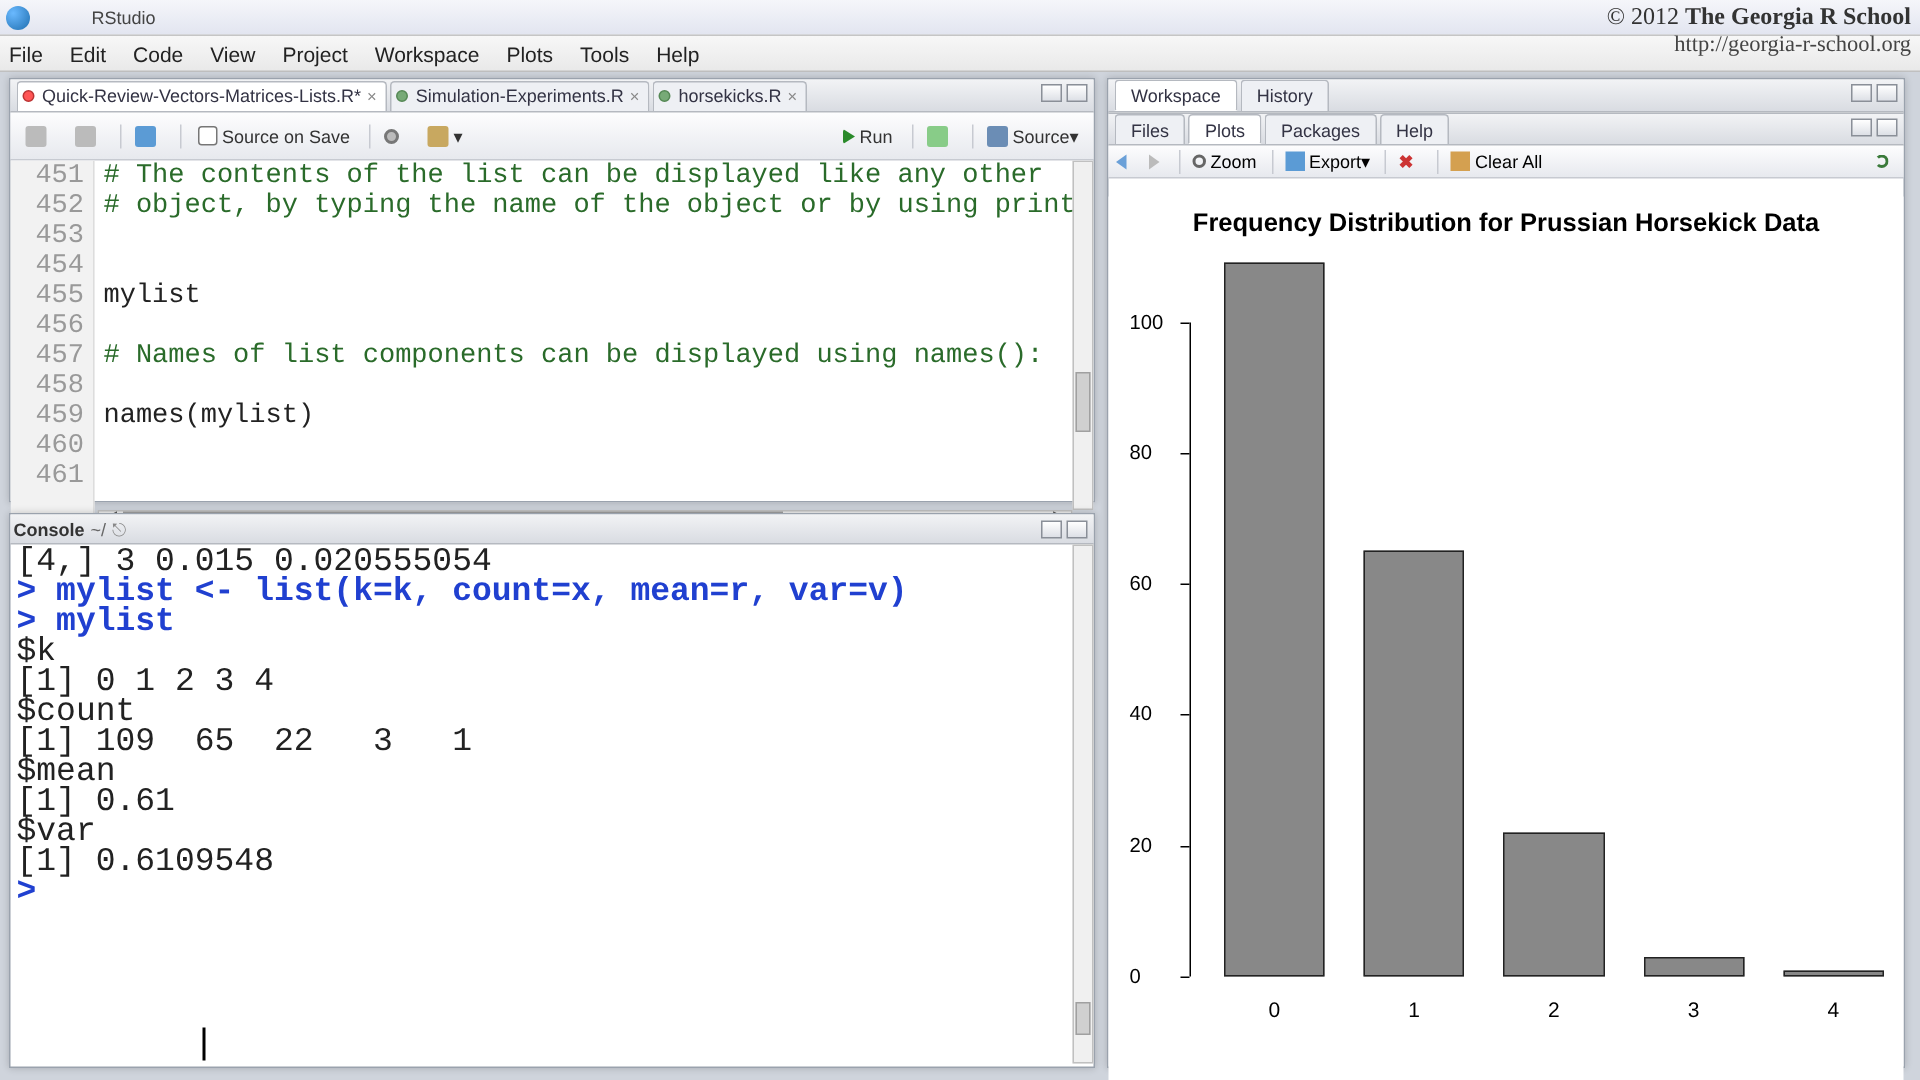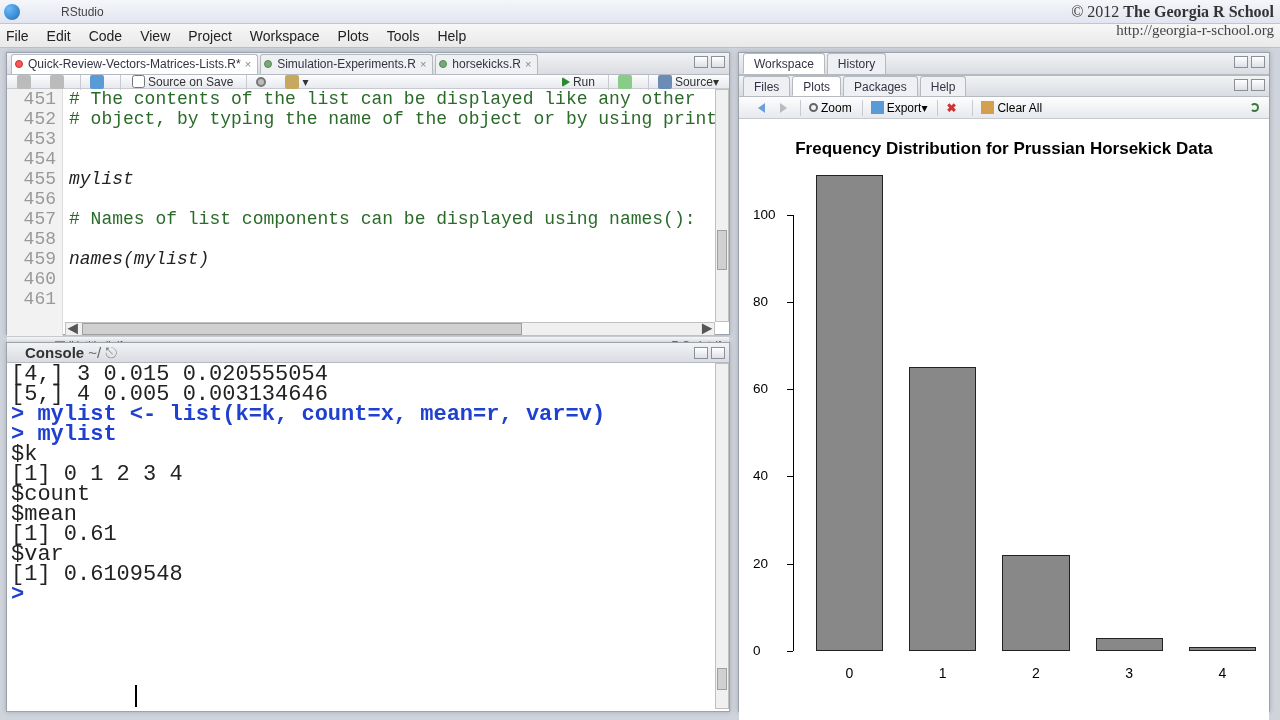--- a/index.html
+++ b/index.html
@@ -91,21 +91,21 @@
   .winbtns {
     position: absolute; right: 4px; top: 3px;
     display: flex; gap: 3px;
   }
   .winbtn {
     width: 14px; height: 12px; border: 1px solid #8a8f98;
     background: linear-gradient(#fff,#dde0e6);
   }
 
   .toolbar {
-    height: 14px;
+    height: 32px;
     background: linear-gradient(#fdfdfe,#e7e9ee);
     border-bottom: 1px solid #c7cad1;
     display: flex; align-items: center;
     padding-left: 4px;
     font-size: 12px; color: #333;
   }
   .toolbar .btn {
     display: flex; align-items: center;
     padding: 1px 5px; margin-right: 4px;
     border: 1px solid transparent;
@@ -135,21 +135,21 @@
     position: absolute; left: 0; top: 0; width: 56px; bottom: 0;
     background: #f2f2f2; border-right: 1px solid #ddd;
     text-align: right; padding-right: 6px;
     color: #999;
   }
   .gutter div{height:20px;}
   .code {
     position: absolute; left: 62px; right: 16px; top:0; bottom:0;
     color: #2a6b2a; white-space: pre;
   }
-  .code .plain{color:#222;font-style:italic;}
+  .code .plain{color:#222;}
   .code div{height:20px;}
   .hscroll {
     position: absolute; left: 58px; bottom: 0; right: 14px; height:14px;
     background: #f0f0f0; border:1px solid #c0c0c0;
     display:flex; align-items:center;
   }
   .hscroll .arrow{width:14px;height:12px;display:flex;align-items:center;justify-content:center;color:#555;}
   .hscroll .thumb{height:12px;background:#d0d0d0;border:1px solid #a0a0a0;margin-left:2px;}
   .vscroll {
     position: absolute; right:0; top:0; bottom:14px; width:14px;
@@ -163,42 +163,42 @@
     display:flex; align-items:center; padding:0 6px;
     font-size:11px; color:#555;
   }
   .statusbar .spacer{flex:1;}
   .statusbar .untitled .ybox{display:inline-block;width:10px;height:10px;background:#f5d060;border:1px solid #b89030;margin-right:3px;vertical-align:middle;}
 
   
   .console-header {
     height: 20px; background: linear-gradient(#f2f3f5,#d9dce2);
     border-bottom:1px solid #b5b9c0;
-    display:flex; align-items:center; padding-left:18px;
-    font-size:15px;
+    display:flex; align-items:center; padding-left:2px;
+    font-size:12px;
   }
   .console-header .title{font-weight:bold;color:#333;}
   .console-header .path{color:#666;margin-left:4px;}
   .console-body{
     font-family: Consolas, "Courier New", monospace;
     font-size: 22px; line-height:20px;
     color:#222; padding:2px 4px;
     position:relative; height: 346px;
   }
   .console-body .blue{color:#2040d0;font-weight:bold;}
   .console-body div{white-space:pre;}
   .console-body .vscroll{position:absolute;right:0;top:0;bottom:0;width:14px;background:#f0f0f0;border:1px solid #c0c0c0;}
   .console-body .vscroll .vthumb{top:auto;bottom:18px;height:22px;}
   .cursor{position:absolute;width:2px;height:22px;background:#000;}
 
   
   .tabbar-right{height:22px;background:linear-gradient(#f2f3f5,#d9dce2);border-bottom:1px solid #b5b9c0;display:flex;padding-left:4px;position:relative;}
   .tabbar-right .tab{padding:3px 10px;}
   .tabbar-right .tab.active{background:#fff;border-bottom:1px solid #fff;}
-  .plot-toolbar{height:22px;background:linear-gradient(#fdfdfe,#e7e9ee);border-bottom:1px solid #c7cad1;display:flex;align-items:center;padding-left:14px;font-size:12px;}
+  .plot-toolbar{height:22px;background:linear-gradient(#fdfdfe,#e7e9ee);border-bottom:1px solid #c7cad1;display:flex;align-items:center;padding-left:0;font-size:12px;}
   .plot-toolbar .ibtn{padding:1px 5px;display:flex;align-items:center;margin-right:2px;}
   .plot-toolbar .icon{width:13px;height:13px;margin-right:3px;display:inline-block;}
   .plot-toolbar .icon.larrow{width:0;height:0;border-top:5px solid transparent;border-bottom:5px solid transparent;border-right:7px solid #6aa0d8;}
   .plot-toolbar .icon.rarrow{width:0;height:0;border-top:5px solid transparent;border-bottom:5px solid transparent;border-left:7px solid #bbb;}
   .plot-toolbar .icon.zoom{border:2px solid #666;border-radius:50%;width:9px;height:9px;position:relative;}
   .plot-toolbar .icon.export{background:#5b9bd5;}
   .plot-toolbar .icon.x{color:#c33;font-weight:bold;background:none;}
   .plot-toolbar .icon.broom{background:#d4a050;}
   .plot-toolbar .icon.refresh{border:2px solid #3a7a3a;border-radius:50%;border-left-color:transparent;width:9px;height:9px;}
   .plot-toolbar .spacer{flex:1;}
@@ -317,27 +317,27 @@
       <span class="path">~/</span>
       <span style="margin-left:4px;color:#888">⎋</span>
       <div style="flex:1"></div>
       <div class="winbtns" style="position:static;margin-right:4px">
           <div class="winbtn"></div>
           <div class="winbtn"></div>
         </div>
     </div>
     <div class="console-body" id="consolebody">
       <div>[4,] 3 0.015 0.020555054</div>
-        <div>[5,] 4 0.005 0.003134646</div>
         <div class="blue">&gt; mylist &lt;- list(k=k, count=x, mean=r, var=v)</div>
         <div class="blue">&gt; mylist</div>
         <div>$k</div>
         <div>[1] 0 1 2 3 4</div>
         <div></div>
         <div>$count</div>
+        <div>[1] 109  65  22   3   1</div>
         <div></div>
         <div>$mean</div>
         <div>[1] 0.61</div>
         <div></div>
         <div>$var</div>
         <div>[1] 0.6109548</div>
         <div></div>
         <div class="blue">&gt; </div>
         <div class="vscroll"><div class="vthumb"></div></div>
     <div class="cursor" style="left: 128px; top: 322px;"></div>

